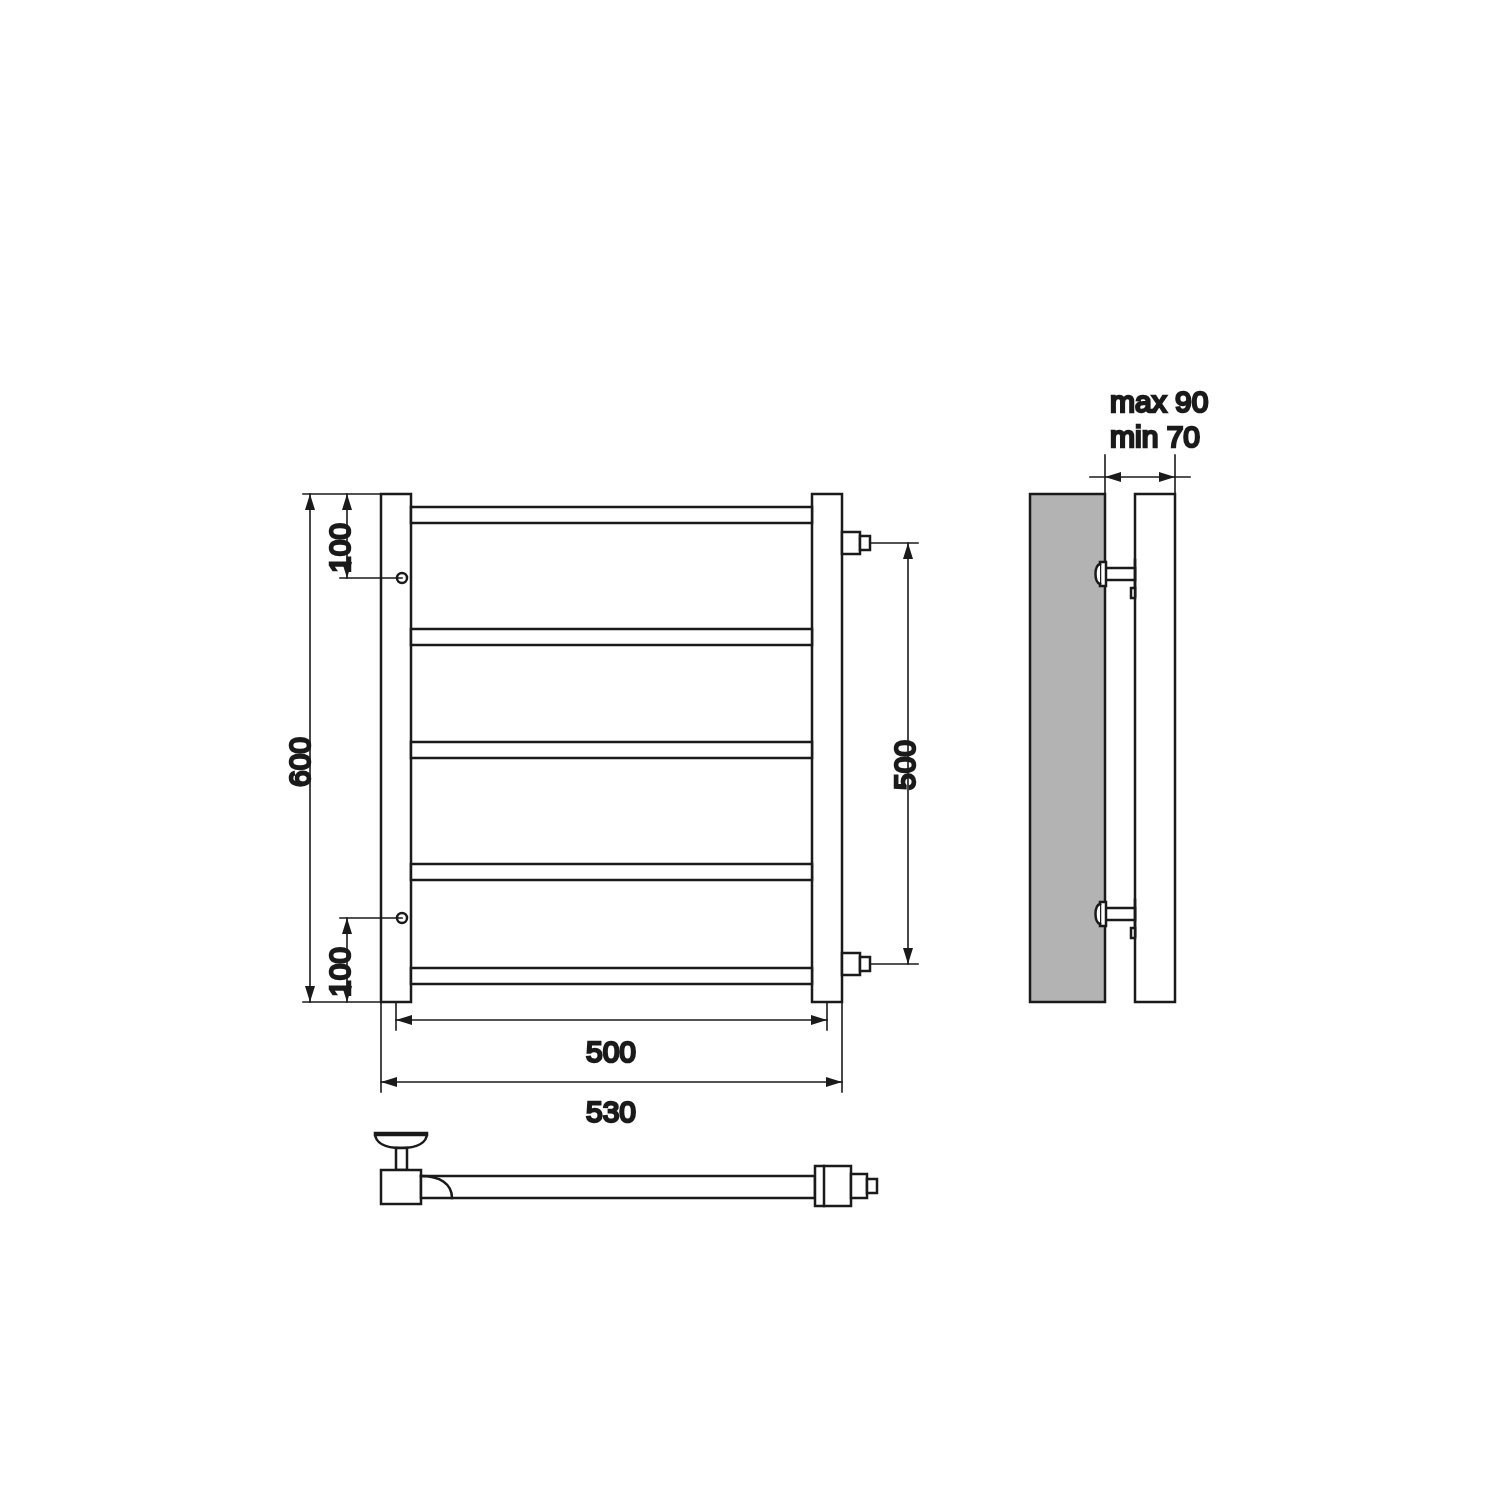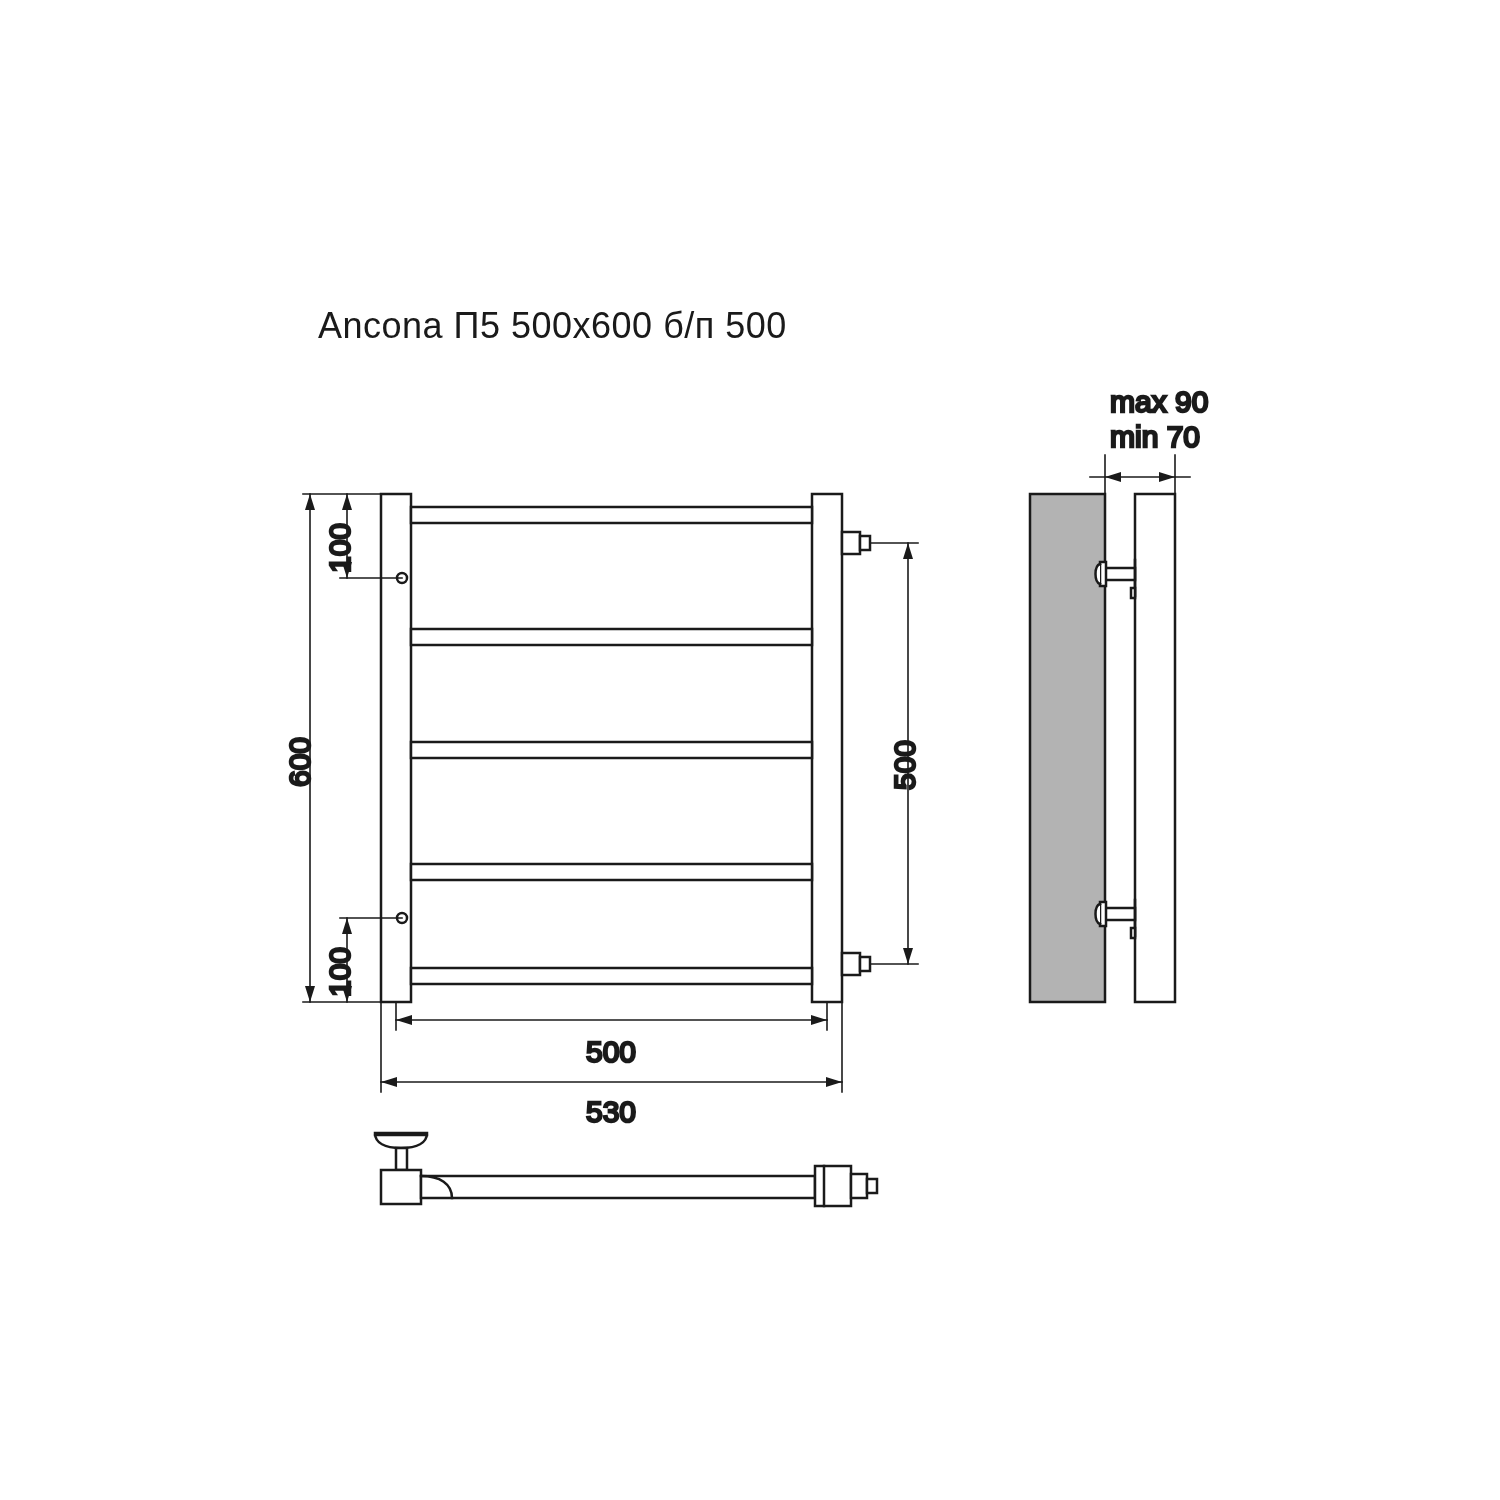--- a/index.html
+++ b/index.html
@@ -42,21 +42,20 @@
     font-family: "Liberation Sans", sans-serif;
     font-size: 30px;
     fill: #1a1a1a;
   }
 </style>
 </head>
 <body>
 
 <div id="page">
 
-  <div class="title">Ancona П5 500x600 б/п 500</div>
 
   <svg class="drawing" viewBox="0 0 1500 1500">
     <g fill="none" stroke="#1a1a1a" stroke-width="2.5" stroke-linecap="square">
 
       <g>
 
         <rect x="381" y="494" width="30" height="508" fill="#ffffff" stroke="#1a1a1a" stroke-width="2.5"></rect>
 
         <rect x="812" y="494" width="30" height="508" fill="#ffffff" stroke="#1a1a1a" stroke-width="2.5"></rect>
 

